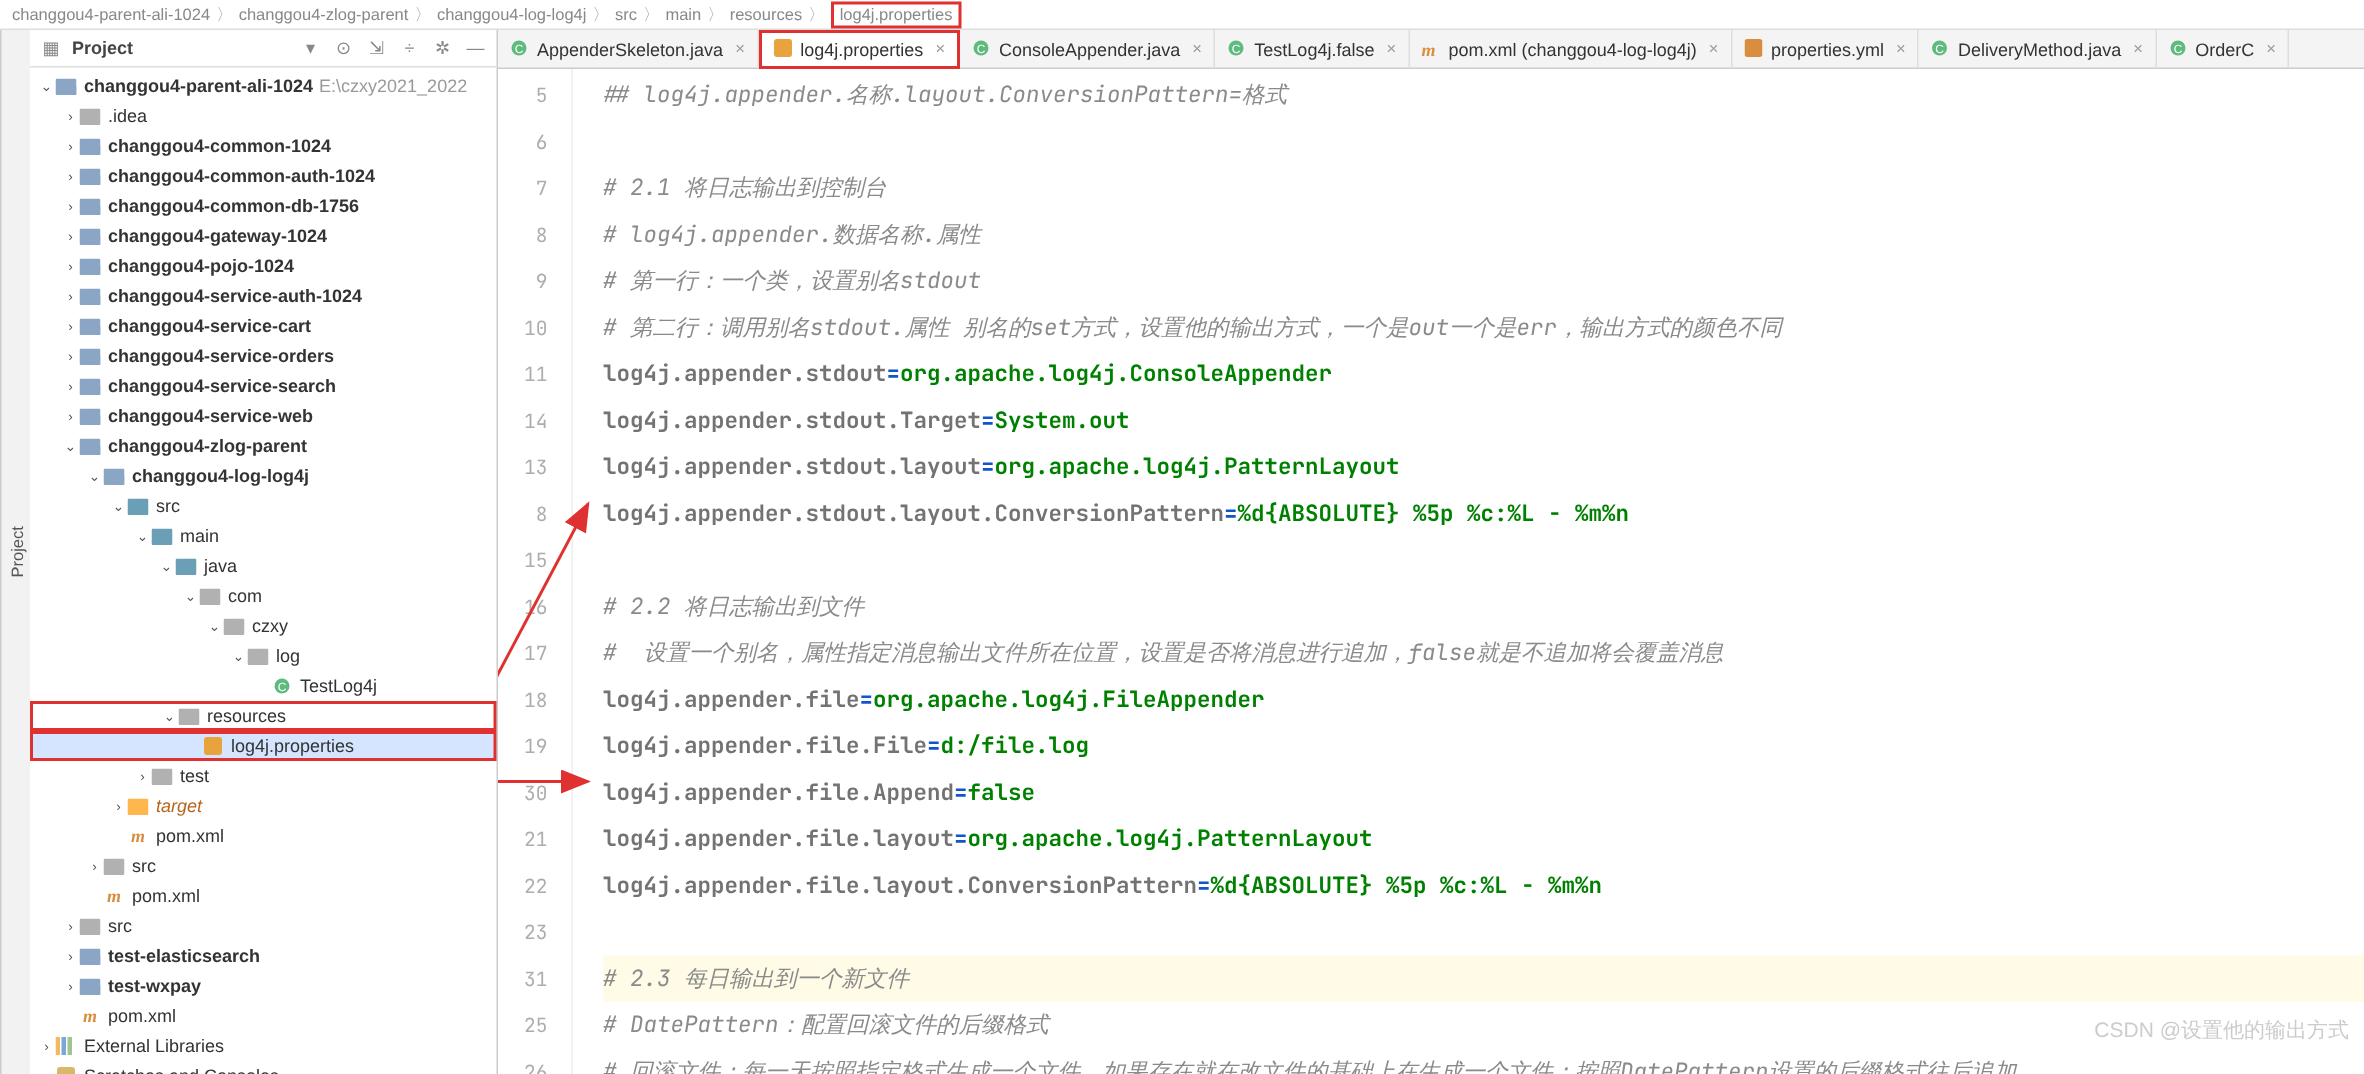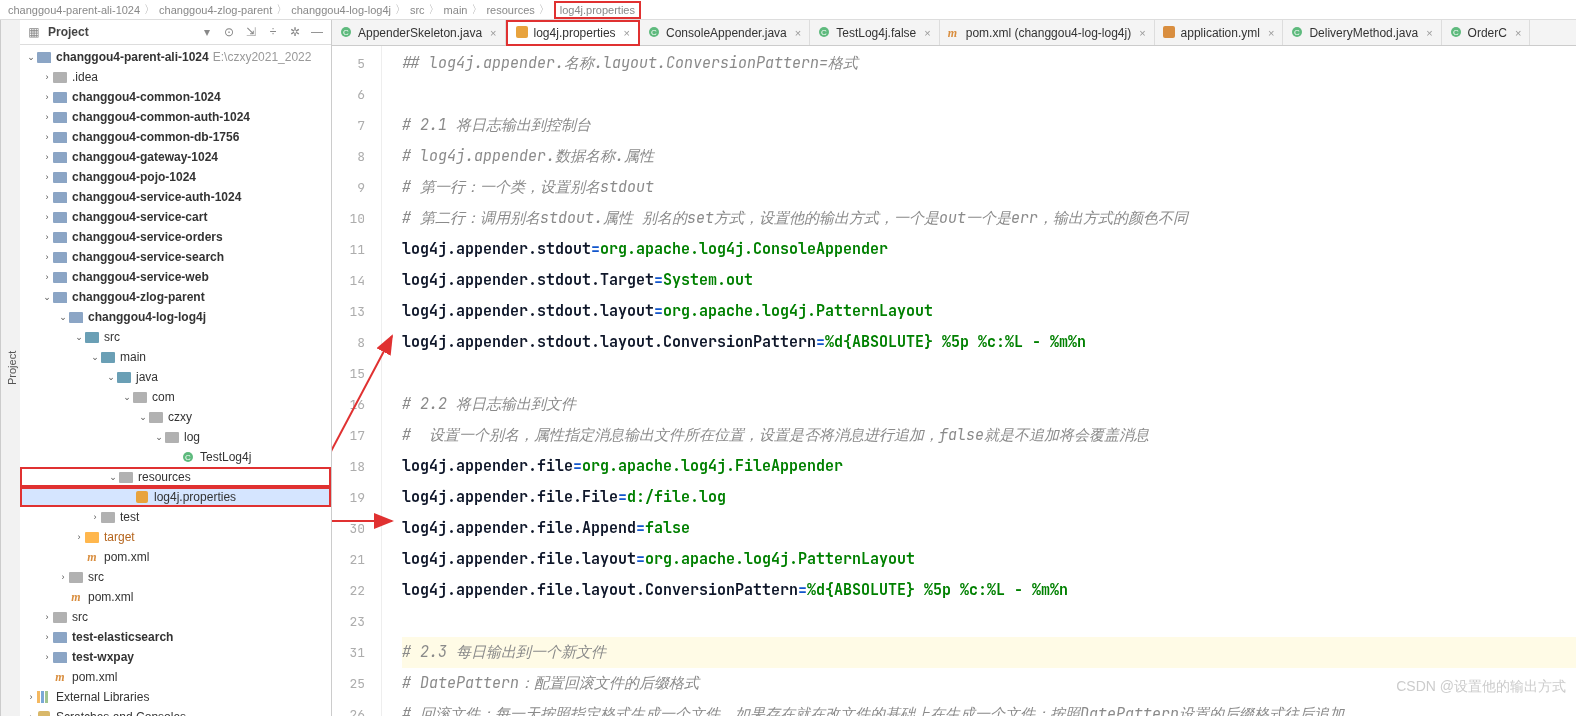--- a/index.html
+++ b/index.html
@@ -14,42 +14,42 @@
 .project-panel { width: 312px; border-right: 1px solid #ccc; display: flex; flex-direction: column; background: #fff; }
 .panel-header { display: flex; align-items: center; padding: 4px 6px; border-bottom: 1px solid #ddd; gap: 6px; }
 .panel-header .title { flex: 1; font-weight: 600; color: #444; }
 .panel-header .icon { width: 16px; height: 16px; color: #888; display: inline-flex; align-items: center; justify-content: center; }
 .tree { flex: 1; overflow-y: auto; padding: 2px 0; }
 .tree-item { display: flex; align-items: center; height: 20px; cursor: pointer; white-space: nowrap; }
 .tree-item .arrow { width: 10px; display: inline-block; text-align: center; color: #555; font-size: 9px; }
 .tree-item .ficon { width: 16px; height: 14px; margin-right: 4px; display: inline-flex; align-items: center; justify-content: center; }
 .tree-item.bold .label { font-weight: 700; }
 .tree-item .secondary { color: #999; margin-left: 4px; }
-.tree-item.target .label { color: #b5651d; }
+.tree-item.target .label { color: #b5651d; font-style: italic; }
 .tree-item.target .ficon svg rect { fill:#ffb74d; }
 .tree-item.highlight-box { border: 2px solid #e03131; }
 .tree-item.selected { background: #d5e5ff; }
 .folder-icon rect { fill:#b1b1b1; }
 .module-icon rect { fill:#8ba5c5; }
 .src-folder rect { fill:#6a9fb5; }
 .java-icon circle { fill:#5eba7d; }
 .maven-icon { color:#d98e3f; font-style: italic; font-weight:700; font-family: serif; }
 .prop-icon rect { fill:#e8a33d; }
 .editor { flex: 1; display: flex; flex-direction: column; min-width: 0; }
 .tabs { display: flex; border-bottom: 1px solid #ccc; background: #f4f4f4; height: 26px; }
 .tab { display: flex; align-items: center; padding: 0 8px; gap: 4px; border-right: 1px solid #ddd; font-size: 12px; color: #333; cursor: pointer; }
 .tab .ticon { width: 14px; height: 14px; }
 .tab.active { background: #fff; border-bottom: 2px solid #fff; margin-bottom: -1px; }
 .tab .close { color: #999; font-size: 11px; margin-left: 4px; }
 .tab.highlight-tab { border: 2px solid #e03131; }
 .code-area { display: flex; flex: 1; overflow: hidden; position: relative; }
 .gutter { width: 50px; background: #fff; border-right: 1px solid #eee; text-align: right; padding: 2px 16px 2px 0; color: #adadad; font-size: 13px; font-family: "JetBrains Mono","Consolas",monospace; line-height: 31px; }
 .code { flex: 1; padding: 2px 0 2px 20px; font-family: "JetBrains Mono","Consolas",monospace; font-size: 15px; line-height: 31px; white-space: pre; overflow: hidden; }
 .code .comment { color: #8a8a8a; font-style: italic; }
-.code .key { color: #0f172a; font-weight: 600; }
+.code .key { color: #737373; font-weight: 600; }
 .code .val { color: #008000; font-weight: 600; }
 .code .eq { color: #1155cc; font-weight: 600; }
 .code .highlight-line { background: #fffbe6; display:inline-block; width:100%; }
 .arrow-overlay { position: absolute; pointer-events: none; top:0; left:0; }
 .watermark { position: absolute; right: 10px; bottom: 20px; color: #ccc; font-size: 14px; }
 </style>
 </head>
 <body>
 
 <div class="ide">
@@ -444,21 +444,21 @@
           </div>
           <div class="tab">
             <span class="ticon"><span class="maven-icon">m</span></span>
             <span>pom.xml (changgou4-log-log4j)</span>
             <span class="close">×</span>
           </div>
           <div class="tab">
             <span class="ticon"><svg width="12" height="12">
                 <rect width="12" height="12" rx="2" fill="#d98e3f"></rect>
               </svg></span>
-            <span>application.yml</span>
+            <span>properties.yml</span>
             <span class="close">×</span>
           </div>
           <div class="tab">
             <span class="ticon"><svg class="java-icon" width="12" height="12">
                 <circle cx="6" cy="6" r="5"></circle>
                 <text x="6" y="9" text-anchor="middle" font-size="8" fill="#fff">C</text>
               </svg></span>
             <span>DeliveryMethod.java</span>
             <span class="close">×</span>
           </div>

